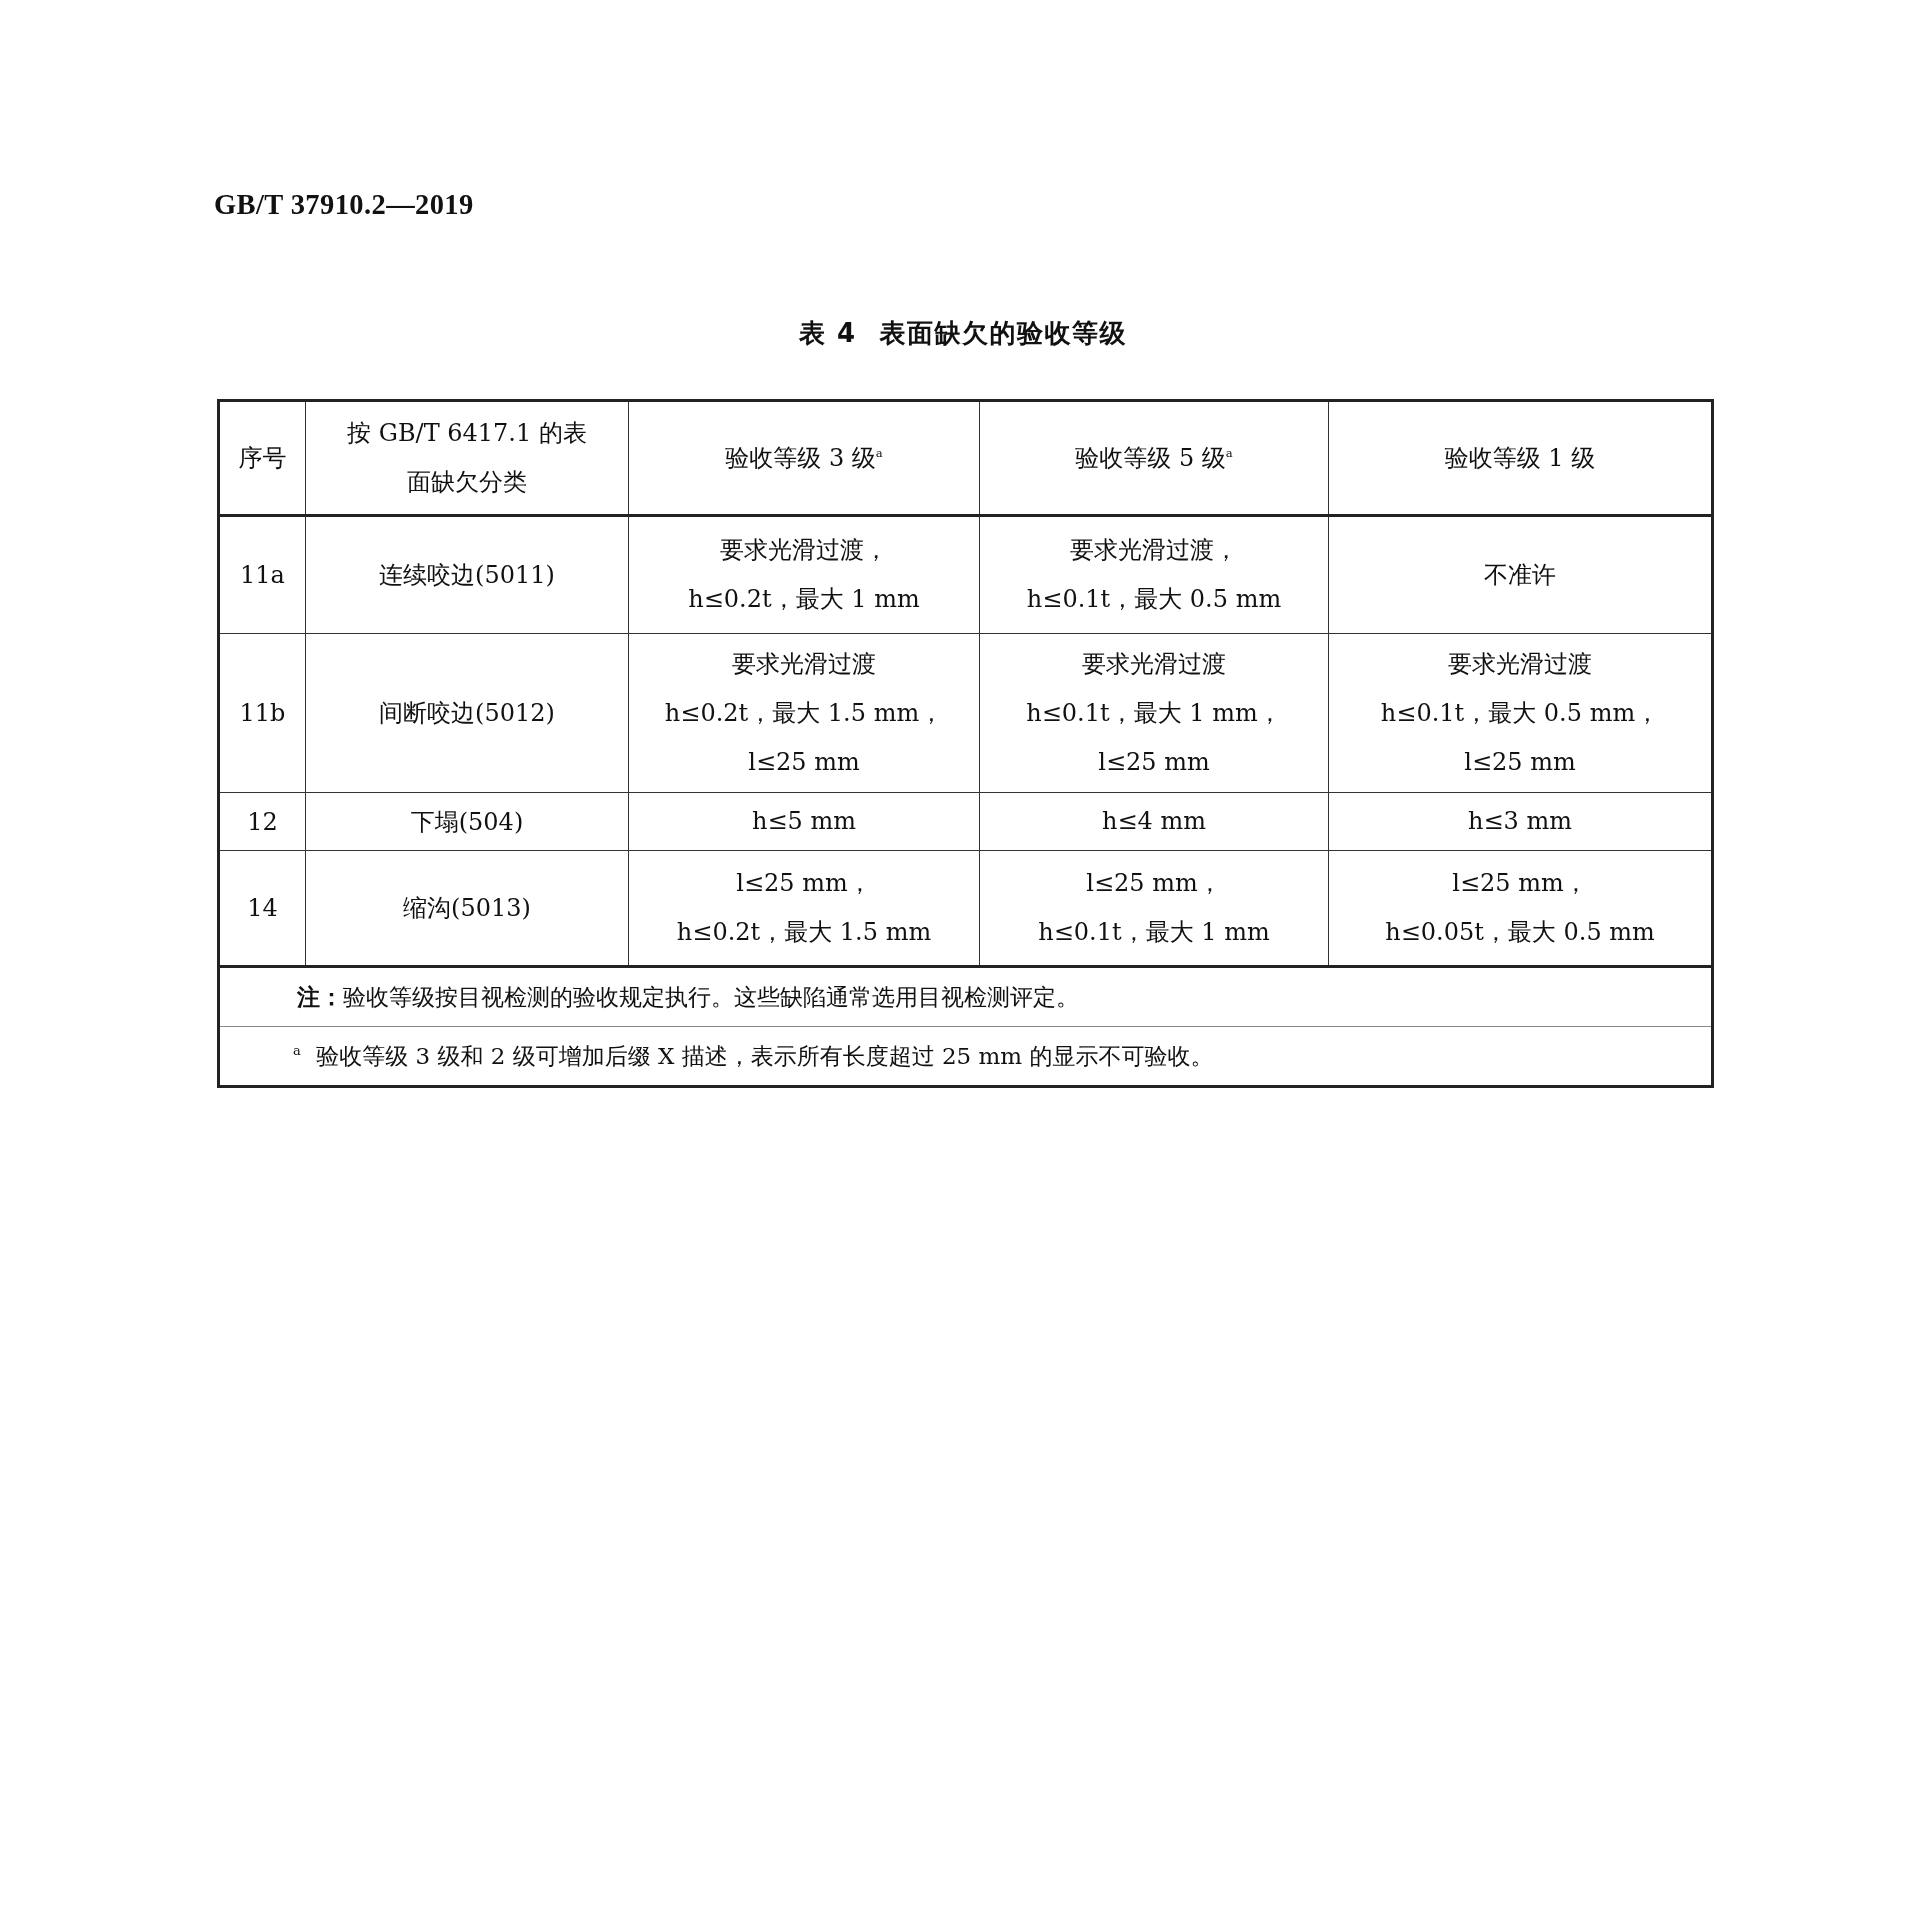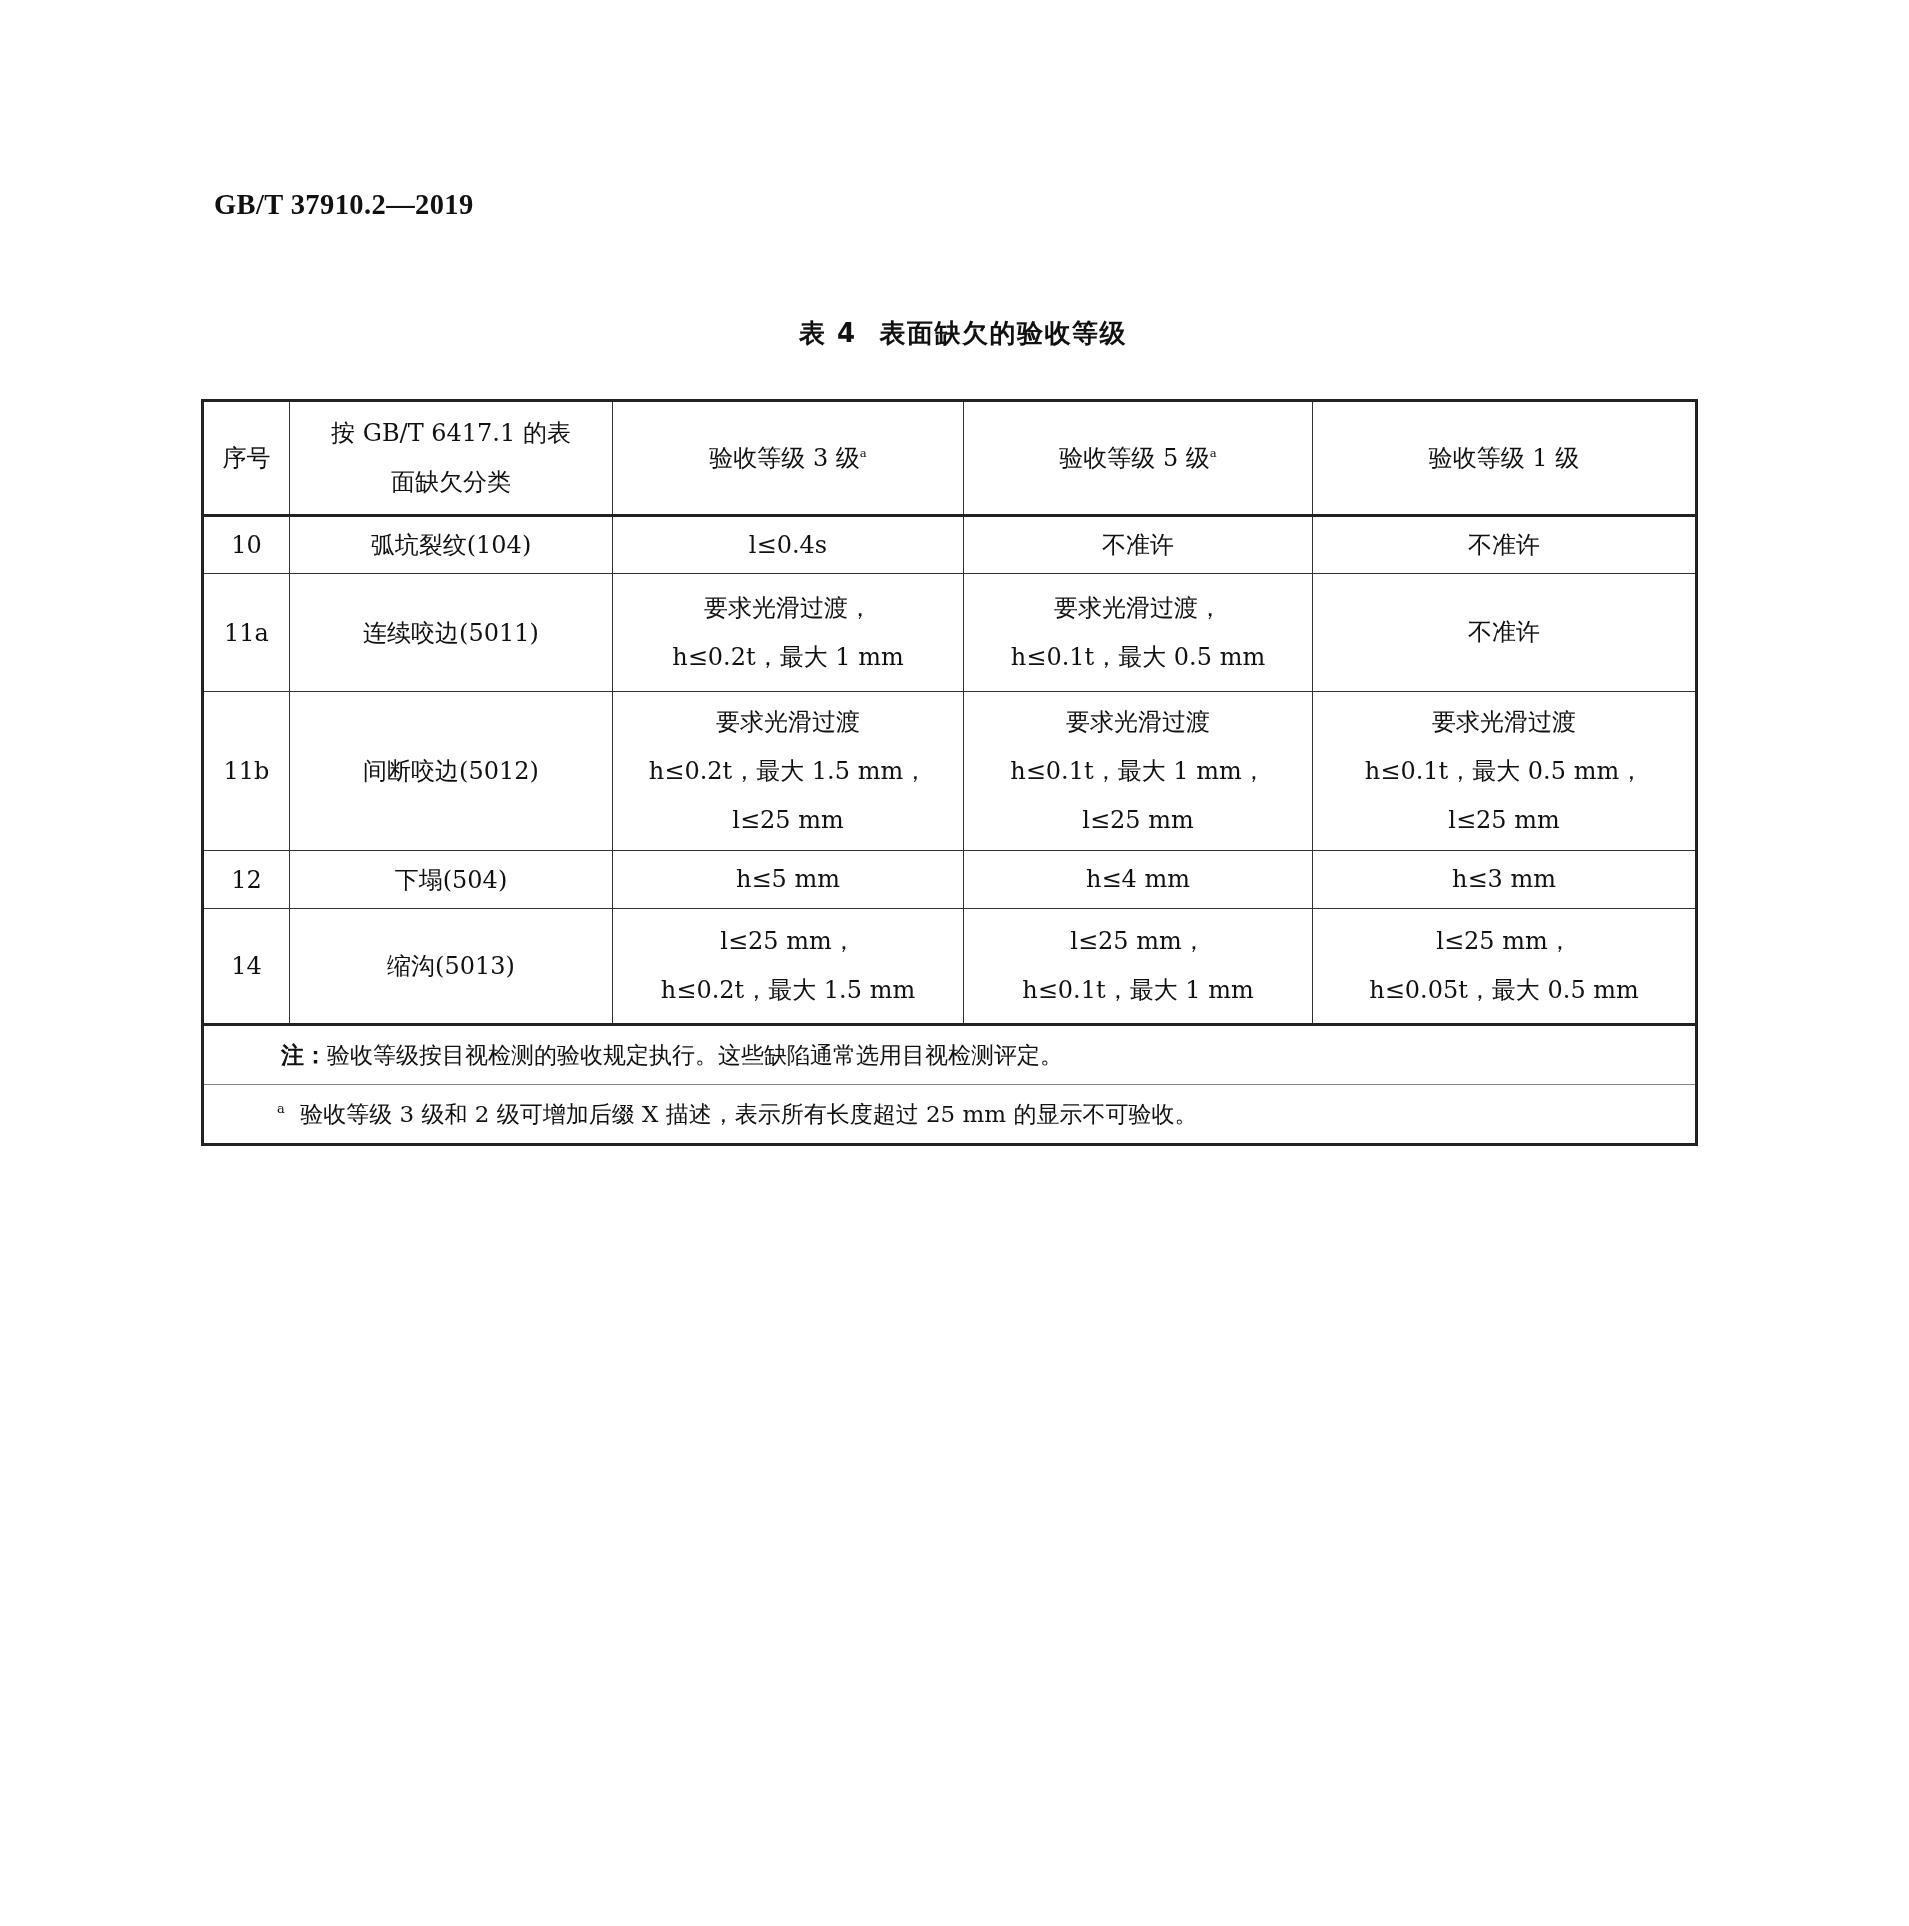--- a/index.html
+++ b/index.html
@@ -14,21 +14,21 @@
     font-weight: bold; font-size: 28.5px; letter-spacing: 0.4px;
   }
   .table-title {
     position: absolute; left: 0; width: 1910px; top: 316px;
     text-align: center;
     font-family: "DejaVu Sans", "Liberation Sans", sans-serif;
     font-weight: bold; font-size: 26px; letter-spacing: 1.5px; padding-left: 8px;
   }
   .table-title .num { margin-right: 23px; }
   table.defects {
-    position: absolute; left: 201px; top: 399px;
+    position: absolute; left: 217px; top: 399px;
     width: 1493px; border-collapse: collapse; table-layout: fixed;
     font-size: 24px; line-height: 1.0;
   }
   table.defects td, table.defects th {
     border: 1.2px solid #333333; text-align: center; vertical-align: middle;
     font-weight: normal; padding: 0 7.7px;
   }
   table.defects { border: 3.1px solid #222222; }
   table.defects thead th { border-bottom: 3.1px solid #222222; height: 112px; }
   table.defects tbody.body tr:last-child td { border-bottom: 3.1px solid #222222; }
@@ -69,33 +69,20 @@
       <th class="cell-lines">
         <span>按 GB/T 6417.1 的表</span>
         <span>面缺欠分类</span>
       </th>
       <th><span>验收等级 3 级</span><sup class="hdr-mark">a</sup></th>
       <th><span>验收等级 5 级</span><sup class="hdr-mark">a</sup></th>
       <th>验收等级 1 级</th>
     </tr>
   </thead>
   <tbody class="body" id="table-body">
-      <tr class="r-1">
-        <td>10</td>
-        <td>弧坑裂纹(104)</td>
-        <td class="cell-lines">
-          <span>l≤0.4s</span>
-        </td>
-        <td class="cell-lines">
-          <span>不准许</span>
-        </td>
-        <td class="cell-lines">
-          <span>不准许</span>
-        </td>
-      </tr>
       <tr class="r-2">
         <td>11a</td>
         <td>连续咬边(5011)</td>
         <td class="cell-lines">
           <span>要求光滑过渡，</span>
           <span>h≤0.2t，最大 1 mm</span>
         </td>
         <td class="cell-lines">
           <span>要求光滑过渡，</span>
           <span>h≤0.1t，最大 0.5 mm</span>

